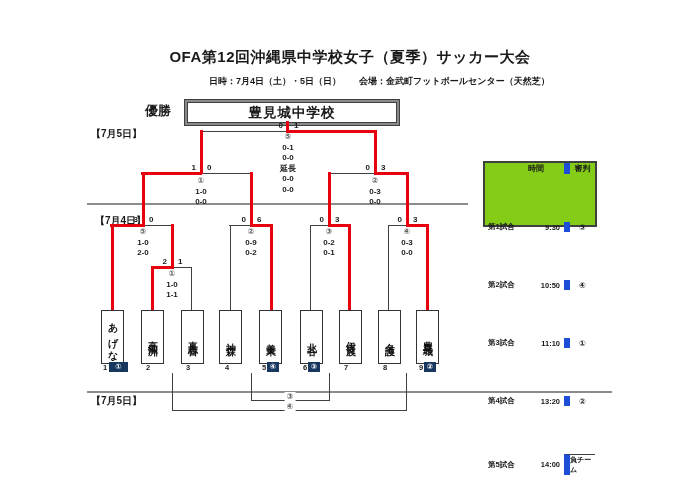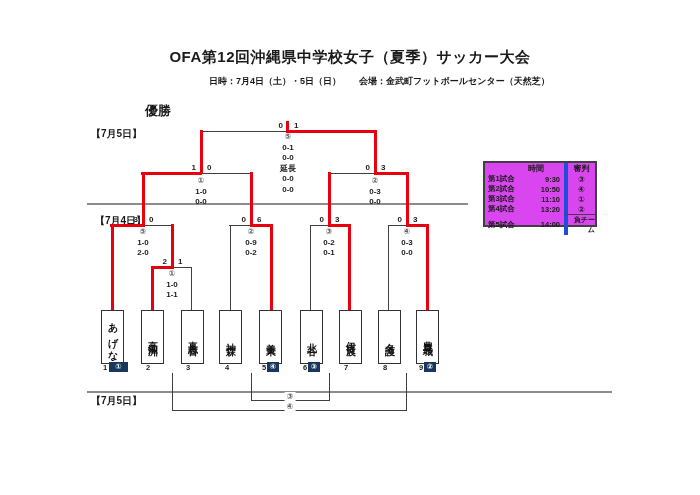--- a/index.html
+++ b/index.html
@@ -22,37 +22,40 @@
   .score.sr{text-align:left;}
   .team{position:absolute;top:310px;width:21px;height:52px;border:1px solid #333;background:#fff;
         display:flex;align-items:center;justify-content:center;}
   .tname{writing-mode:vertical-rl;text-orientation:upright;font-size:10px;letter-spacing:2.5px;color:#111;}
   .tnum{position:absolute;top:363px;font-size:7.5px;line-height:9px;}
   .badge{position:absolute;top:362px;width:12px;height:10px;background:#17375e;color:#fff;
          font-size:7.5px;line-height:10px;text-align:center;}
   .badge.wide{width:19px;}
   .clabel{position:absolute;transform:translateX(-50%);font-size:8px;line-height:9px;background:#fff;padding:0 2px;color:#555;}
   .tbl{position:absolute;left:483px;top:161px;width:114px;height:66px;border:2px solid #404040;
-       box-sizing:border-box;display:flex;flex-direction:column;background:#d946ef;}
+       box-sizing:border-box;display:flex;flex-direction:column;background:#84cc16;gap:48px;}
   .trow{flex:1;display:flex;align-items:center;font-size:7.5px;}
   .c-head-time{flex:0 0 79px;text-align:right;padding-right:20px;box-sizing:border-box;font-size:8px;}
   .c-label{flex:0 0 42px;padding-left:3px;box-sizing:border-box;white-space:nowrap;}
   .c-time{flex:0 0 37px;text-align:right;padding-right:4px;box-sizing:border-box;}
-  .c-ref{flex:1;text-align:right;border-left:4px solid #1d4ed8;align-self:stretch;
+  .c-ref{flex:1;text-align:left;border-left:6px solid #1d4ed8;align-self:stretch;
          display:flex;align-items:center;justify-content:center;font-size:8px;}
   .trow.last .c-ref{border-top:1px solid #404040;font-size:7px;}
 </style>
 </head>
 <body>
 
 <div class="sheet">
 
   <div class="title">OFA第12回沖縄県中学校女子（夏季）サッカー大会</div>
   <div class="subtitle">日時：7月4日（土）・5日（日）　　会場：金武町フットボールセンター（天然芝）</div>
   <div class="champ-label">優勝</div>
+  <div class="champ-box">
+    <span>豊見城中学校</span>
+  </div>
 
   <div class="datelbl" style="left:90px;top:127px;">【7月5日】</div>
   <div class="datelbl" style="left:94px;top:214px;">【7月4日】</div>
   <div class="datelbl" style="left:90px;top:394px;">【7月5日】</div>
 
   <div class="sep" style="left:87px;top:203px;width:381px;"></div>
   <div class="sep" style="left:87px;top:391px;width:525px;"></div>
 
   <div class="ln" style="left:201px;top:131px;width:88px;height:1px;"></div>
   <div class="ln" style="left:202px;top:173px;width:49px;height:1px;"></div>

